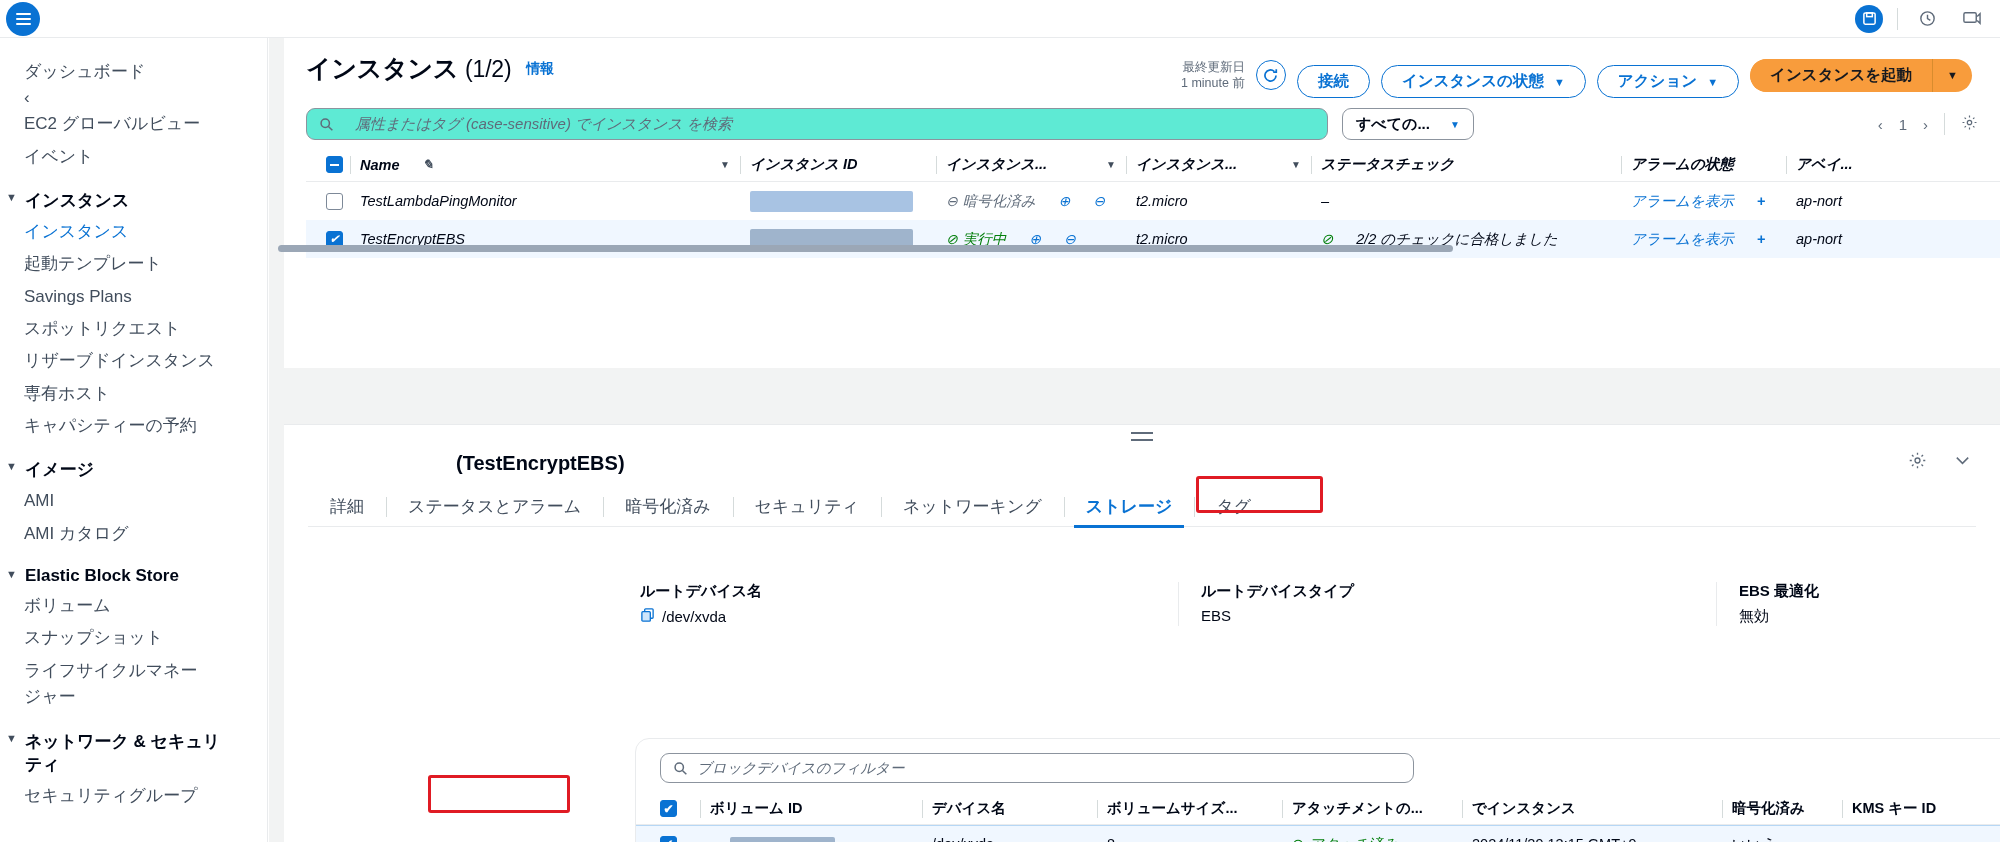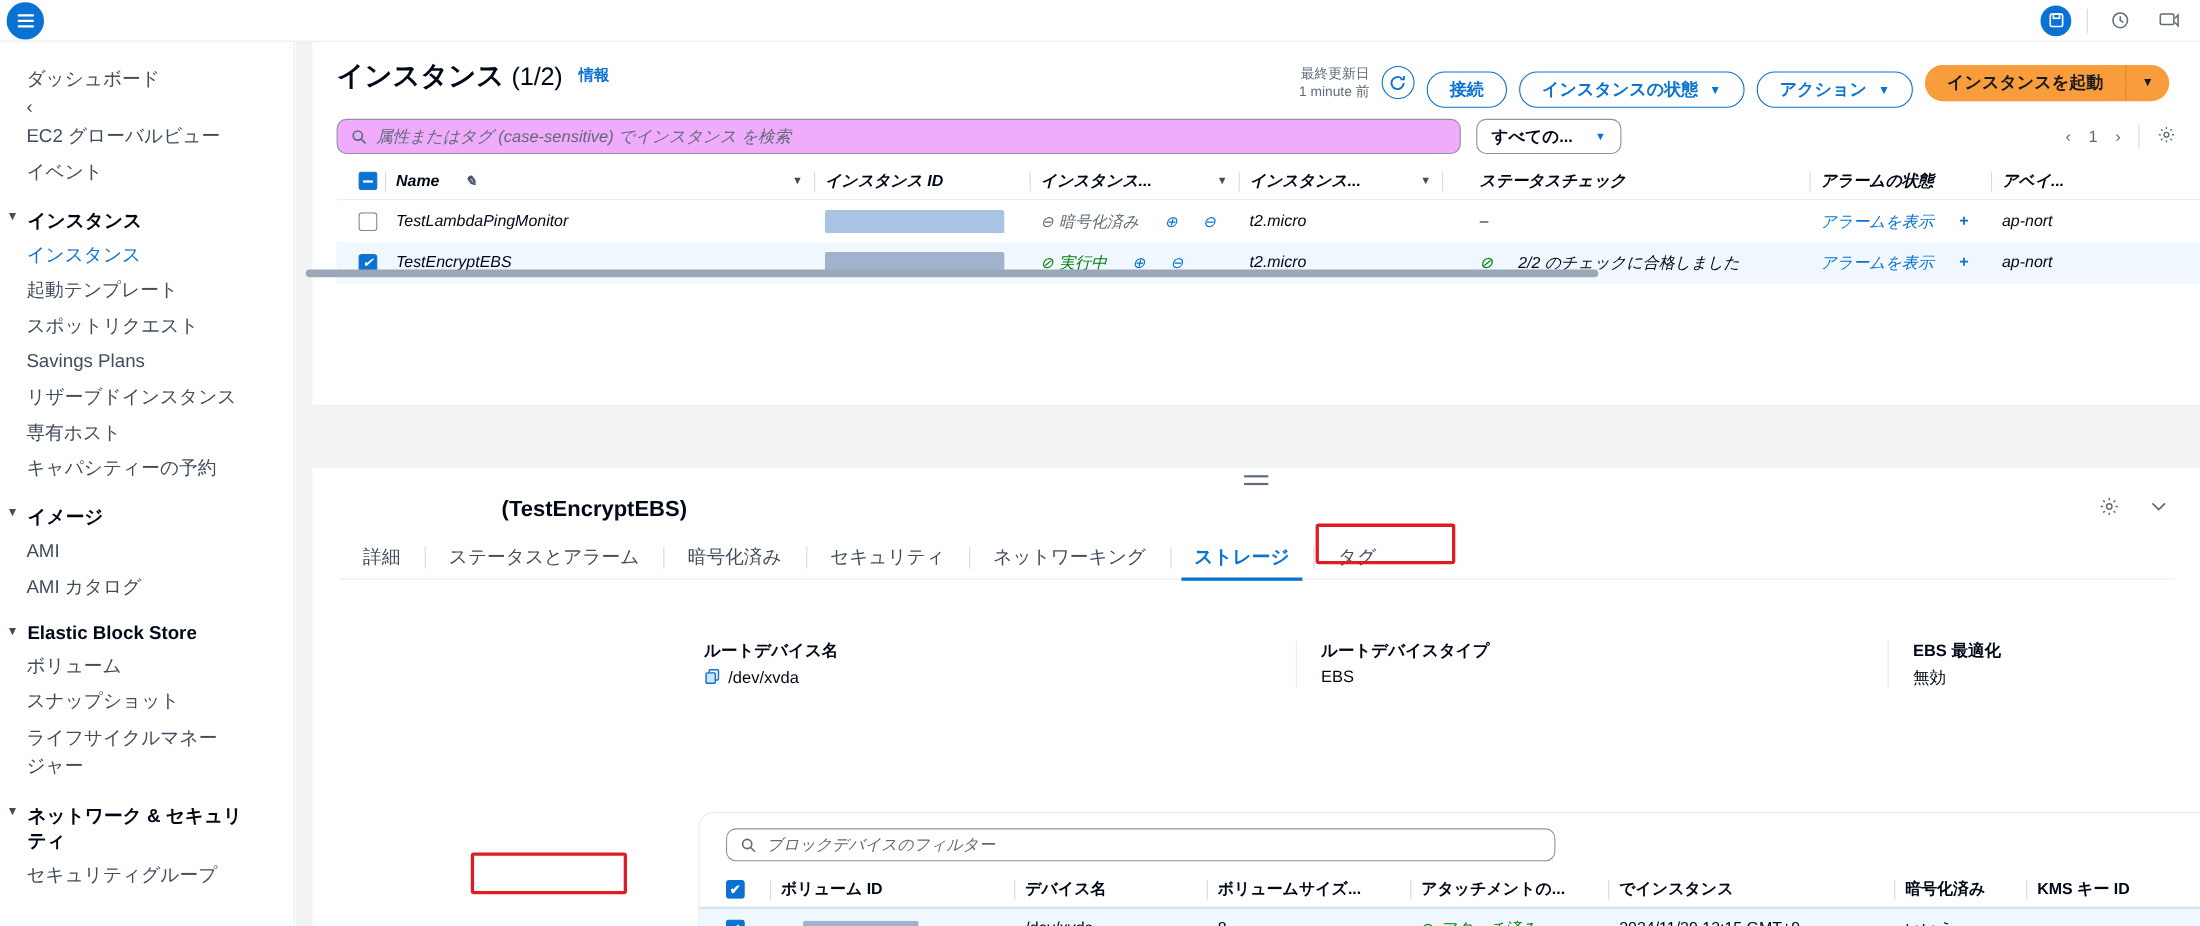--- a/index.html
+++ b/index.html
@@ -108,21 +108,21 @@
   }
   .btn-split .sp { width:1px; background:#d88c2e; }
   .btn-split .cv {
     display:flex;align-items:center;padding:0 14px;font-size:11px;color:#16191f;cursor:pointer;
   }
 
   
   #search-row { display:flex; align-items:center; padding: 10px 22px 0 22px; gap:14px; }
   #search-box {
     flex:1; max-width: 1022px; height:32px; border:1px solid #8c949e; border-radius:9px;
-    display:flex; align-items:center; padding:0 12px; gap:8px; background:#f0abfc;
+    display:flex; align-items:center; padding:0 12px; gap:21px; background:#5eead4;
   }
   #search-box .ph { font-size:15px; color:#5f6b7a; font-style:italic; }
   .select-pill {
     height:32px; border:1px solid #8c949e; border-radius:9px; background:#fff;
     display:flex; align-items:center; gap:20px; padding:0 13px; font-size:15px;
     font-weight:bold; color:#000716; cursor:pointer;
   }
   .pager { margin-left:auto; display:flex; align-items:center; gap:16px; color:#5f6b7a; font-size:15px; }
   .pager .pg-sep { width:1px;height:22px;background:#d5dbdb; }
 
@@ -134,21 +134,21 @@
     border-bottom:1px solid #e9ebed;
   }
   .trow { font-size:14.5px; color:#000716; height:38px; }
   .trow.selected { background:#f0f7ff; }
   .cell { display:flex; align-items:center; gap:23px; padding-right:10px; overflow:hidden; white-space:nowrap;font-style:italic;}
   .c-chk { width:44px; flex:none; padding-left:20px; }
   .c-name { width:380px; flex:none; }
   .c-id { width:186px; flex:none; }
   .c-state { width:180px; flex:none; }
   .c-type { width:175px; flex:none; }
-  .c-status { width:300px; flex:none;margin-left:24px; }
+  .c-status { width:300px; flex:none; }
   .c-alarm { width:155px; flex:none; }
   .c-az { width:120px; flex:none; }
   .vdiv { width:1px; height:18px; background:#d5dbdb; flex:none; margin-right:9px; }
   .sortcaret { margin-left:auto; font-size:10px; color:#414d5c; }
 
   .chk {
     width:17px;height:17px;border:1.5px solid #7d8998;border-radius:3px;background:#fff;flex:none;
     display:flex;align-items:center;justify-content:center; cursor:pointer;
   }
   .chk.on { background:#0972d3; border-color:#0972d3; color:#fff; font-size:12px; }
@@ -291,22 +291,22 @@
     <div class="nav-link">イベント</div>
   </div>
 
   <div class="nav-group">
     <span class="caret">▼</span>
     <span class="gl">インスタンス</span>
   </div>
   <div class="nav-items">
     <div class="nav-link active">インスタンス</div>
     <div class="nav-link">起動テンプレート</div>
+    <div class="nav-link">Savings Plans</div>
     <div class="nav-link">スポットリクエスト</div>
-    <div class="nav-link">Savings Plans</div>
     <div class="nav-link">リザーブドインスタンス</div>
     <div class="nav-link">専有ホスト</div>
     <div class="nav-link">キャパシティーの予約</div>
   </div>
 
   <div class="nav-group">
     <span class="caret">▼</span>
     <span class="gl">イメージ</span>
   </div>
   <div class="nav-items">

